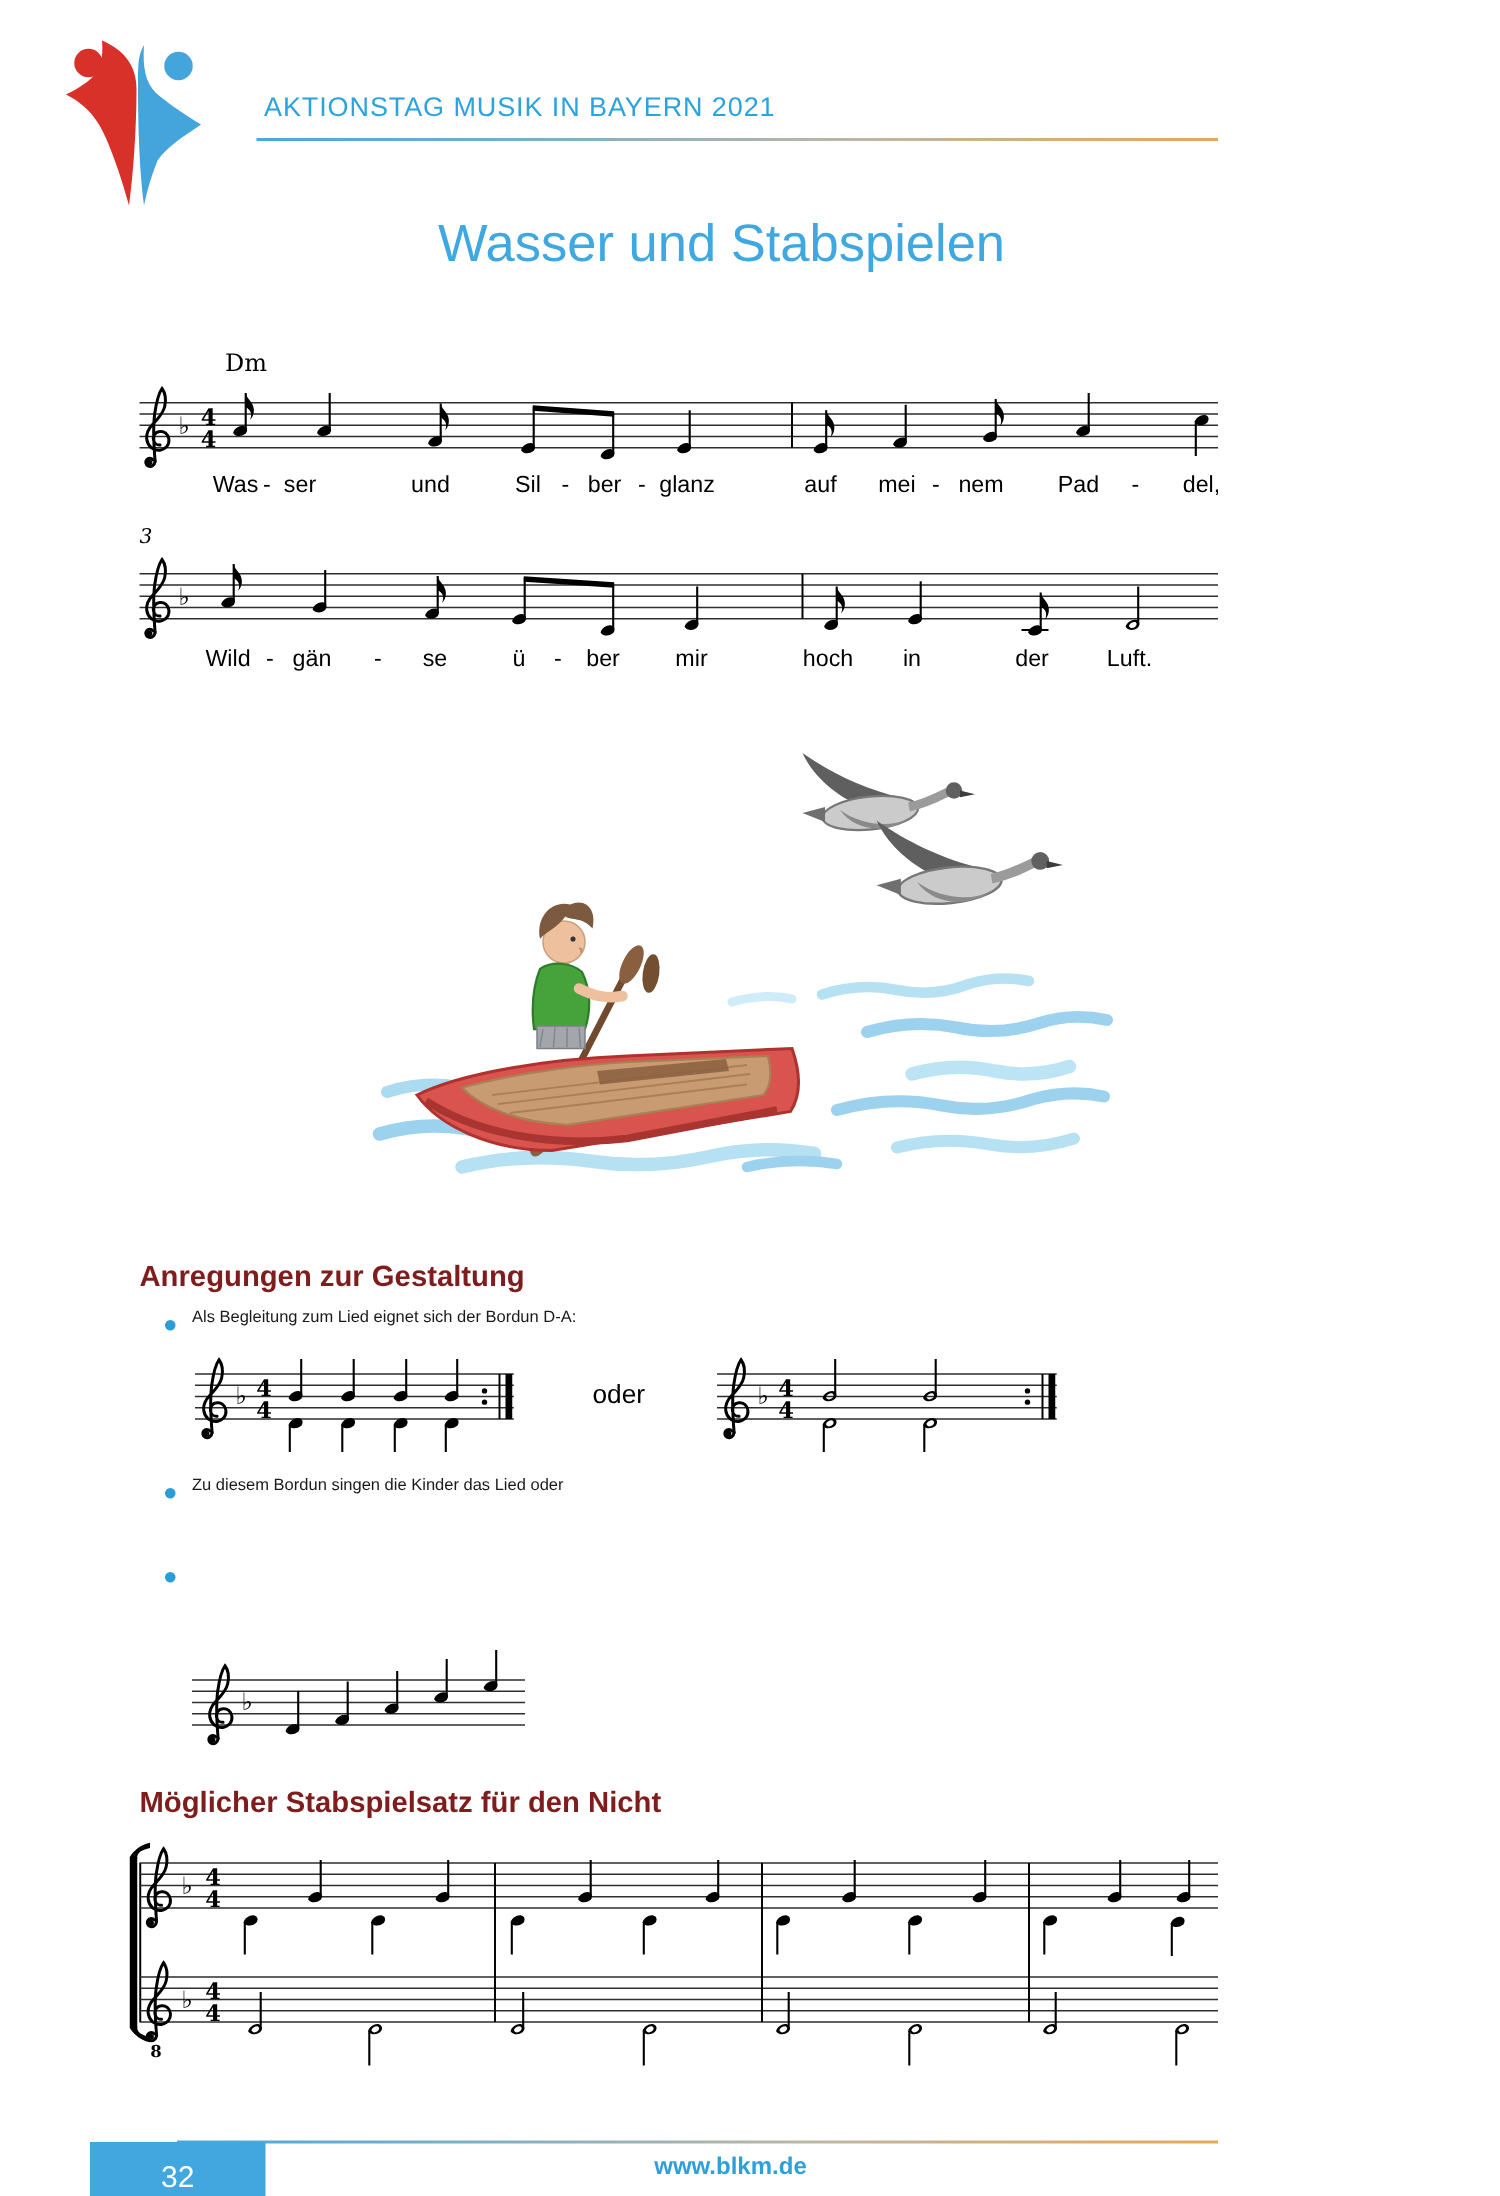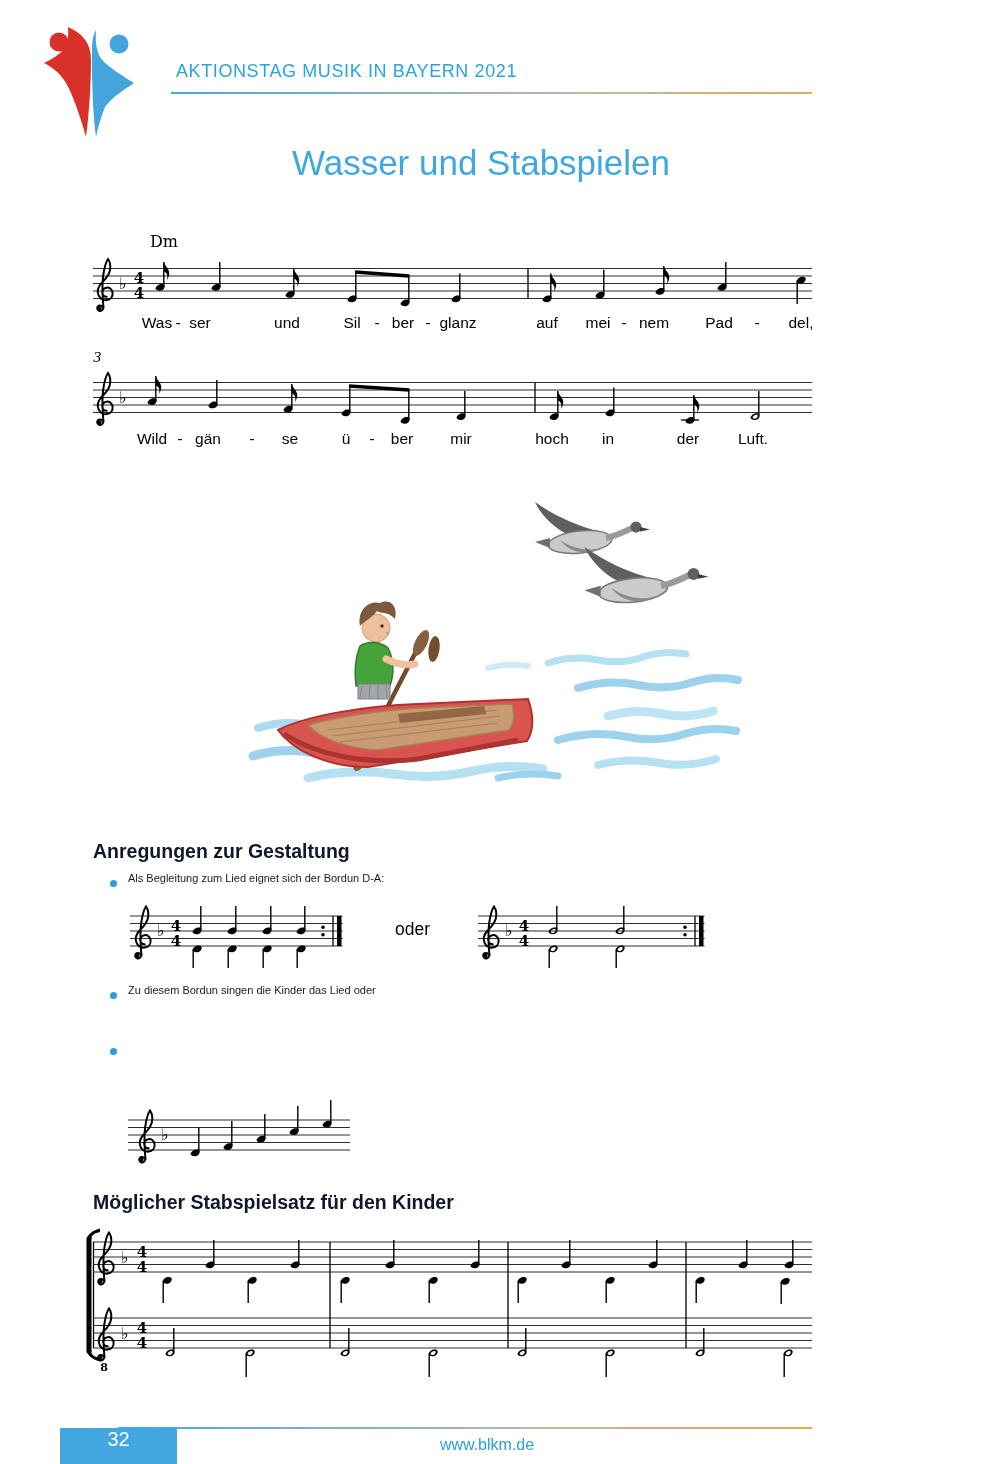--- a/index.html
+++ b/index.html
@@ -3,27 +3,27 @@
 <meta charset="utf-8">
 <style>
   html,body{margin:0;padding:0;background:#fff;}
   .page{position:relative;width:812px;height:1464px;background:#fff;overflow:hidden;
         font-family:"Liberation Sans",sans-serif;color:#1a1a1a;}
   .abs{position:absolute;}
   .brand{left:176px;top:61px;font-size:18px;letter-spacing:.6px;color:#2BA3DF;}
   .gradline{height:2px;background:linear-gradient(90deg,#45a9e0 0%,#bdb7a4 55%,#f2a43c 100%);}
   .songtitle{left:0;width:962px;text-align:center;top:143px;font-size:35px;color:#3FA8E0;}
   .credits{left:498px;width:378px;top:192px;text-align:right;font-size:15.5px;line-height:21px;}
-  .heading{font-size:19.5px;font-weight:bold;color:#0f172a;}
+  .heading{font-size:19.5px;font-weight:bold;color:#7f1d1d;}
   .btxt{font-size:11px;}
   .bdot{width:7px;height:7px;border-radius:50%;background:#2B9CD8;}
   .just1{display:block;text-align:justify;text-align-last:justify;}
-  .footer-url{left:0;width:974px;top:1436px;text-align:center;font-size:16px;color:#2E9FDA;}
+  .footer-url{left:0;width:974px;top:1436px;text-align:center;font-size:16px;color:#2E9FDA;font-weight:bold;}
   .pagebox{left:60px;top:1428px;width:117px;height:36px;background:#41A7DE;color:#fff;
-           display:flex;align-items:flex-start;justify-content:center;font-size:20px;}
+           display:flex;align-items:flex-end;justify-content:center;font-size:20px;}
   
   .sl{stroke:#2e2e2e;stroke-width:1.05;}
   .bar{stroke:#000;stroke-width:1.3;}
   .stem{stroke:#000;stroke-width:1.4;}
   .ledger{stroke:#000;stroke-width:1.3;}
   .ts{font:bold 15px "DejaVu Serif",serif;}
   .chord{font:16px "DejaVu Serif",serif;}
   .mnum{font:italic 13.5px "DejaVu Serif",serif;}
   .flat{font:16px "DejaVu Sans",sans-serif;}
   .lyr{font:15.5px "Liberation Sans",sans-serif;}
@@ -297,21 +297,21 @@
         <line class="stem" x1="231.8" y1="1145" x2="231.8" y2="1121"></line>
       <use href="#nh" x="261" y="1138.75"></use>
         <line class="stem" x1="264.8" y1="1137.5" x2="264.8" y2="1114"></line>
       <use href="#nh" x="294" y="1131.25"></use>
         <line class="stem" x1="297.8" y1="1130" x2="297.8" y2="1106"></line>
       <use href="#nh" x="327" y="1123.75"></use>
         <line class="stem" x1="330.8" y1="1122.5" x2="330.8" y2="1099"></line>
     </g>
   </svg>
 
-  <div class="abs heading" style="left:93px;top:1191px">Möglicher Stabspielsatz für den Kinder</div>
+  <div class="abs heading" style="left:93px;top:1191px">Möglicher Stabspielsatz für den Nicht</div>
 
   <svg class="abs" style="left:80px;top:1225px" width="815" height="170" viewBox="80 1225 815 170">
     <g>
       <rect x="86.5" y="1238" width="5" height="114" fill="#000"></rect>
       <path d="M86.5,1238 C90,1232.5 95,1229.5 100,1228.5 L100,1232 C95,1233 91,1235 91.5,1239 Z" fill="#000"></path>
       <path d="M86.5,1352 C90,1357.5 95,1360.5 100,1361.5 L100,1358 C95,1357 91,1355 91.5,1351 Z" fill="#000"></path>
       <line class="bar" x1="93.5" y1="1242" x2="93.5" y2="1348"></line>
     </g>
     <path class="sl" fill="none" d="M93,1242 H879 M93,1249.5 H879 M93,1257 H879 M93,1264.5 H879 M93,1272 H879"></path>
     <path class="sl" fill="none" d="M93,1318 H879 M93,1325.5 H879 M93,1333 H879 M93,1340.5 H879 M93,1348 H879"></path>

